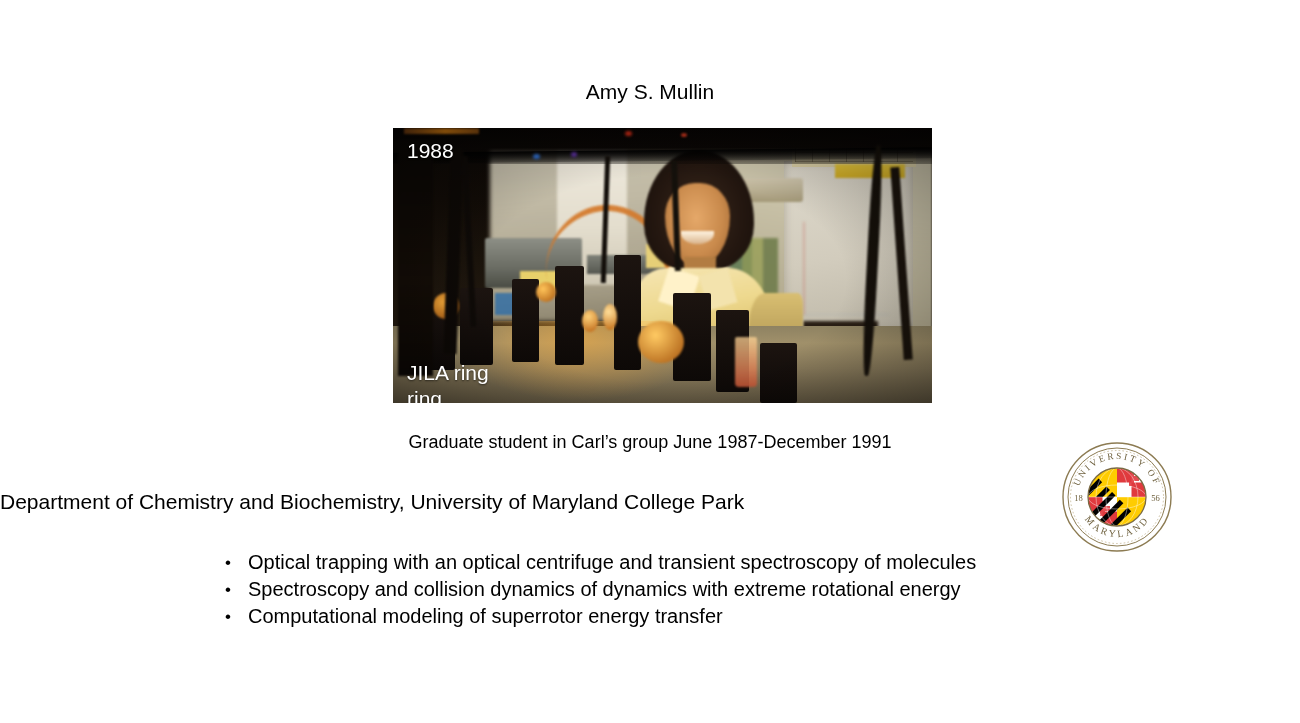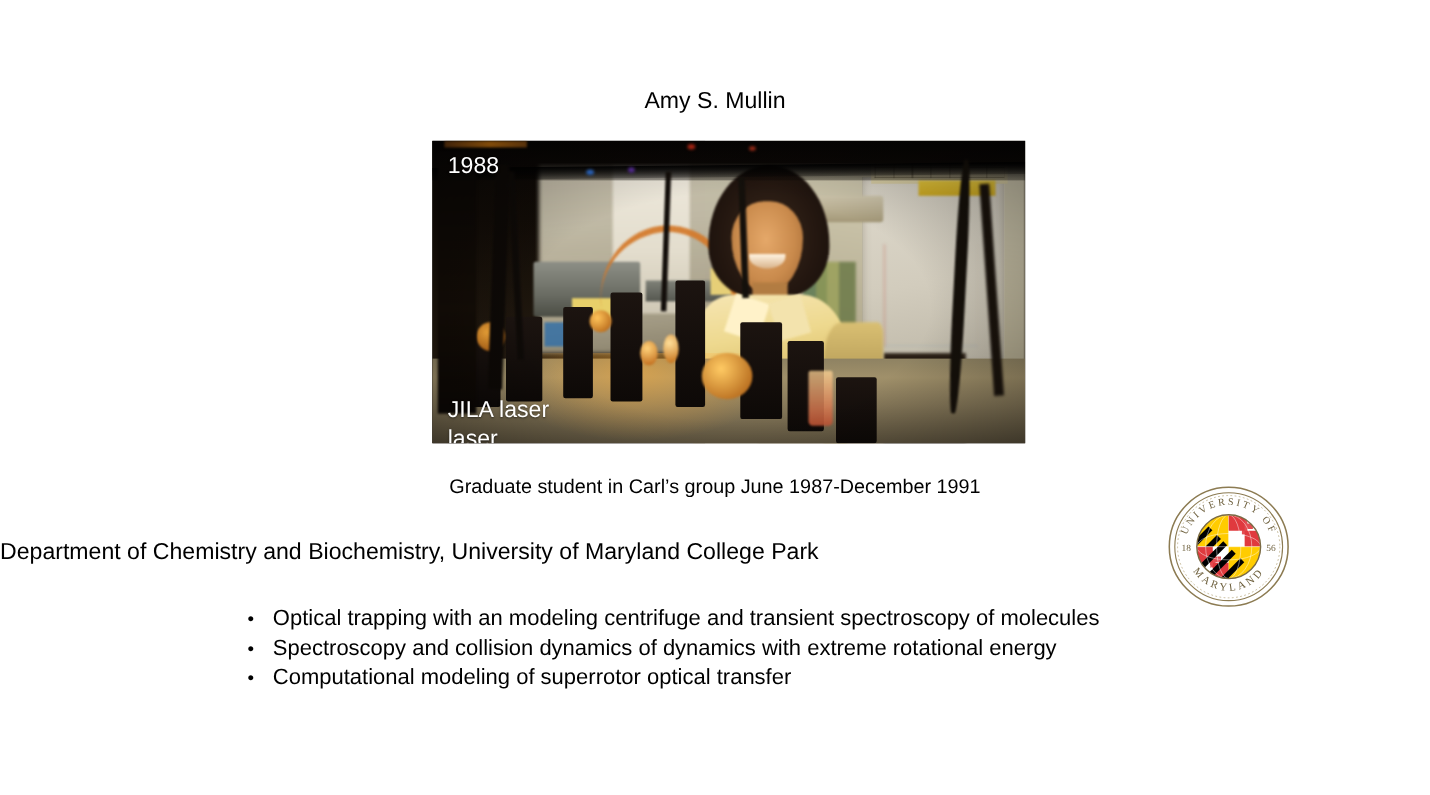--- a/index.html
+++ b/index.html
@@ -451,31 +451,31 @@
     <div class="ph-layer post-l2"></div>
     <div class="ph-layer cable-1"></div>
     <div class="ph-layer cable-2"></div>
     <div class="ph-layer cable-3"></div>
     <div class="ph-layer cable-r"></div>
     <div class="ph-layer cable-r2"></div>
 
     <div class="ph-layer photo-shade"></div>
 
     <div class="photo-cap" id="cap-year">1988</div>
-    <div class="photo-cap" id="cap-laser">JILA laser laser</div>
+    <div class="photo-cap" id="cap-laser">JILA ring ring</div>
   </div>
 
   <div id="line-grad">Graduate student in Carl’s group June 1987-December 1991</div>
 
   <div id="line-dept">Department of Chemistry and Biochemistry, University of Maryland College Park</div>
 
   <div id="bullets">
-    <div class="bullet">Optical trapping with an modeling centrifuge and transient spectroscopy of molecules</div>
+    <div class="bullet">Optical trapping with an optical centrifuge and transient spectroscopy of molecules</div>
     <div class="bullet">Spectroscopy and collision dynamics of dynamics with extreme rotational energy</div>
-    <div class="bullet">Computational modeling of superrotor optical transfer</div>
+    <div class="bullet">Computational modeling of superrotor energy transfer</div>
   </div>
 
   <div id="seal">
     <svg viewBox="0 0 112 112" xmlns="http://www.w3.org/2000/svg">
       <defs>
         <path id="arcTop" d="M 16,58 A 40,40 0 0 1 96,58"></path>
         <path id="arcBot" d="M 18,58 A 38,38 0 0 0 94,58"></path>
         <clipPath id="globeClip">
             <circle cx="56" cy="56" r="29"></circle>
           </clipPath>

